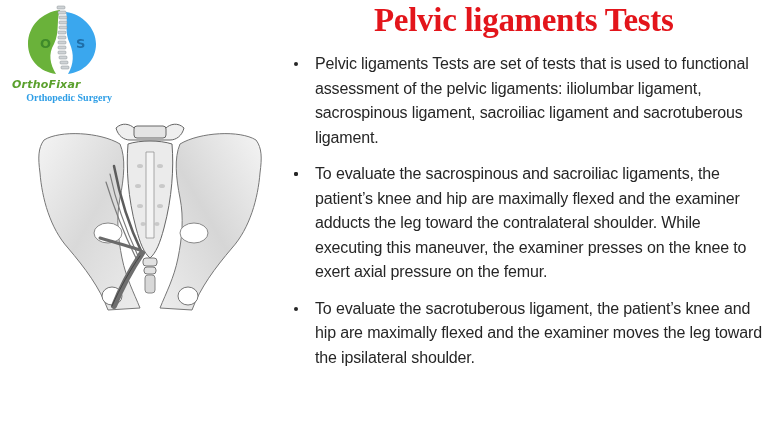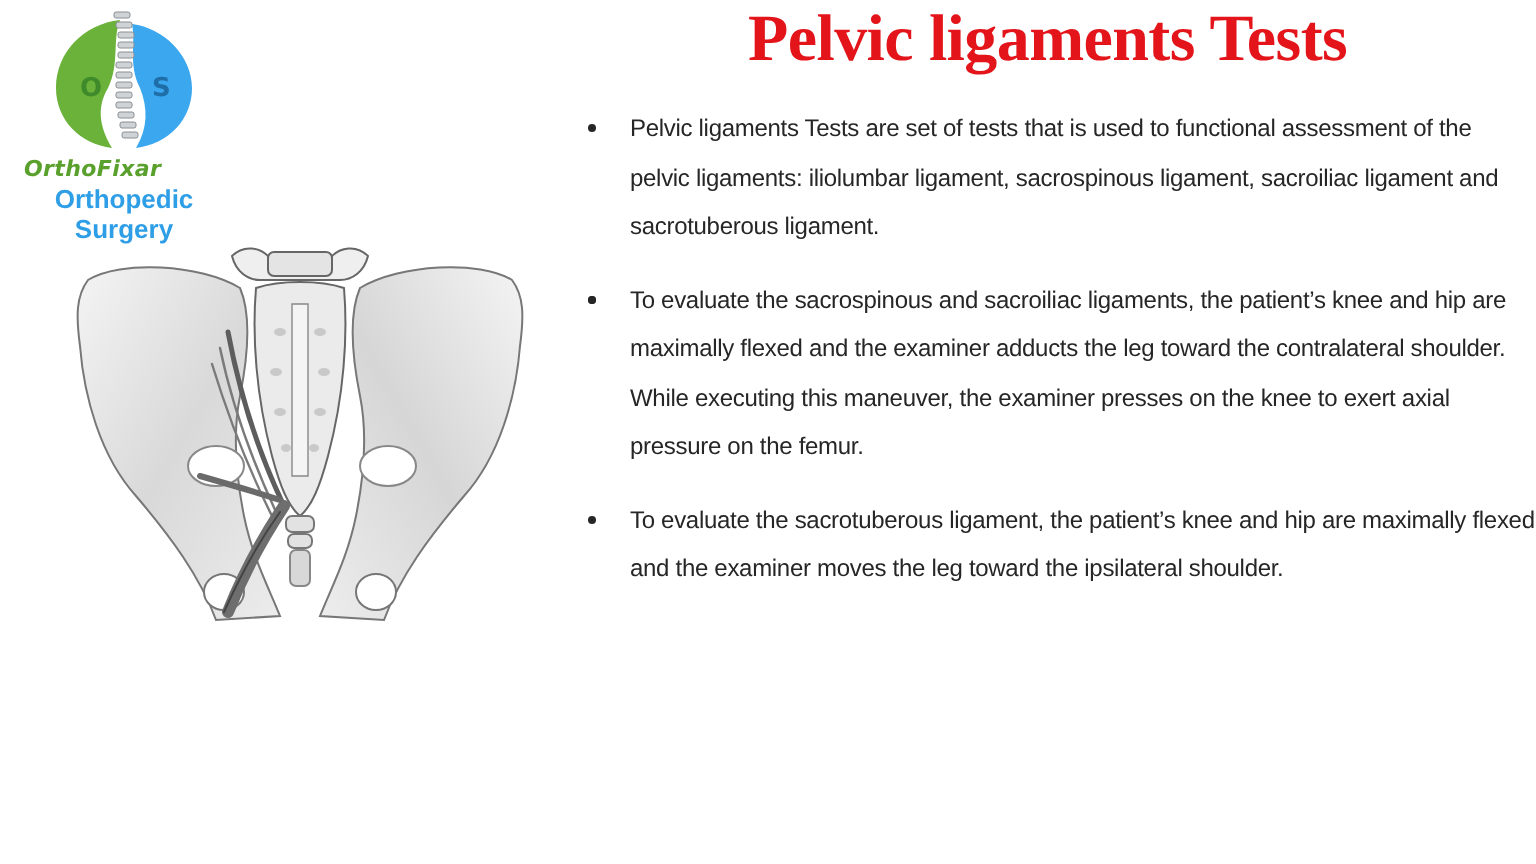--- a/index.html
+++ b/index.html
@@ -3,30 +3,30 @@
   <meta charset="utf-8">
   <style>
     * { box-sizing: border-box; margin: 0; padding: 0; }
     html, body { width: 768px; height: 432px; overflow: hidden; background: #ffffff; }
     body { position: relative; font-family: "Liberation Sans", sans-serif; color: #222; }
 
     .logo { position: absolute; left: 12px; top: 4px; width: 100px; height: 100px; }
     .logo-graphic { position: absolute; left: 8px; top: 0; width: 84px; height: 72px; }
     .logo-name { position: absolute; left: 0; top: 74px; width: 100px; text-align: left;
       font-family: "DejaVu Sans", sans-serif; font-style: italic; font-weight: bold; font-size: 11px; color: #5aa02c; letter-spacing: 0.2px; }
-    .logo-tag { position: absolute; left: 0; top: 88px; width: 100px; text-align: center;
-      font-family: Liberation Sans, sans-serif; font-weight: bold; font-size: 13px; color: #2e9ee6; }
+    .logo-tag { position: absolute; left: 0; top: 88px; width: 100px; text-align: right;
+      font-family: Liberation Serif, serif; font-weight: bold; font-size: 10px; color: #2e9ee6; }
 
     .title { position: absolute; left: 374px; top: 2px; width: 380px;
       font-family: Liberation Serif, serif; font-size: 33px; color: #e3151b; white-space: nowrap; letter-spacing: -0.3px; }
 
     .illustration { position: absolute; left: 30px; top: 118px; width: 240px; height: 195px; }
 
     .bullets { position: absolute; left: 290px; top: 52px; width: 478px; list-style: none; }
-    .bullet { position: relative; padding-left: 25px; font-size: 12px; line-height: 24.5px; color: #262626; margin-bottom: 12px; letter-spacing: -0.15px; }
+    .bullet { position: relative; padding-left: 25px; font-size: 16px; line-height: 24.5px; color: #262626; margin-bottom: 12px; letter-spacing: -0.15px; }
     .bullet-dot { position: absolute; left: 4px; top: 10px; width: 4px; height: 4px; border-radius: 50%; background: #262626; }
 
     .footer { position: absolute; left: 0; top: 407px; width: 768px; height: 25px; background: #4472c4; border-top: 1px solid #6b8fd0; margin-top: 48px; }
     .footer-text { position: absolute; left: 0; top: 1px; width: 768px; text-align: center;
       font-family: "Liberation Sans", sans-serif; font-size: 19px; color: #8bd27a; letter-spacing: 0px; }
   </style>
 </head>
 <body>
 
 <div class="logo">

